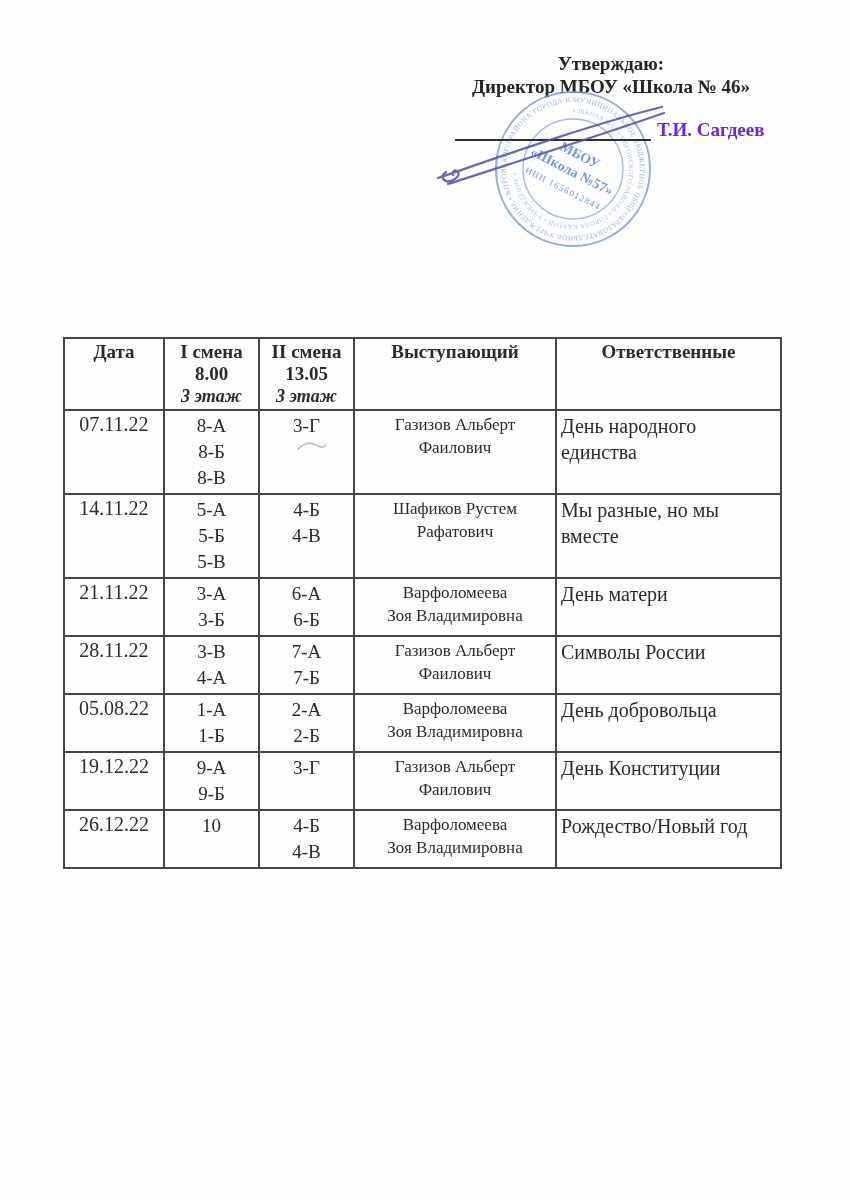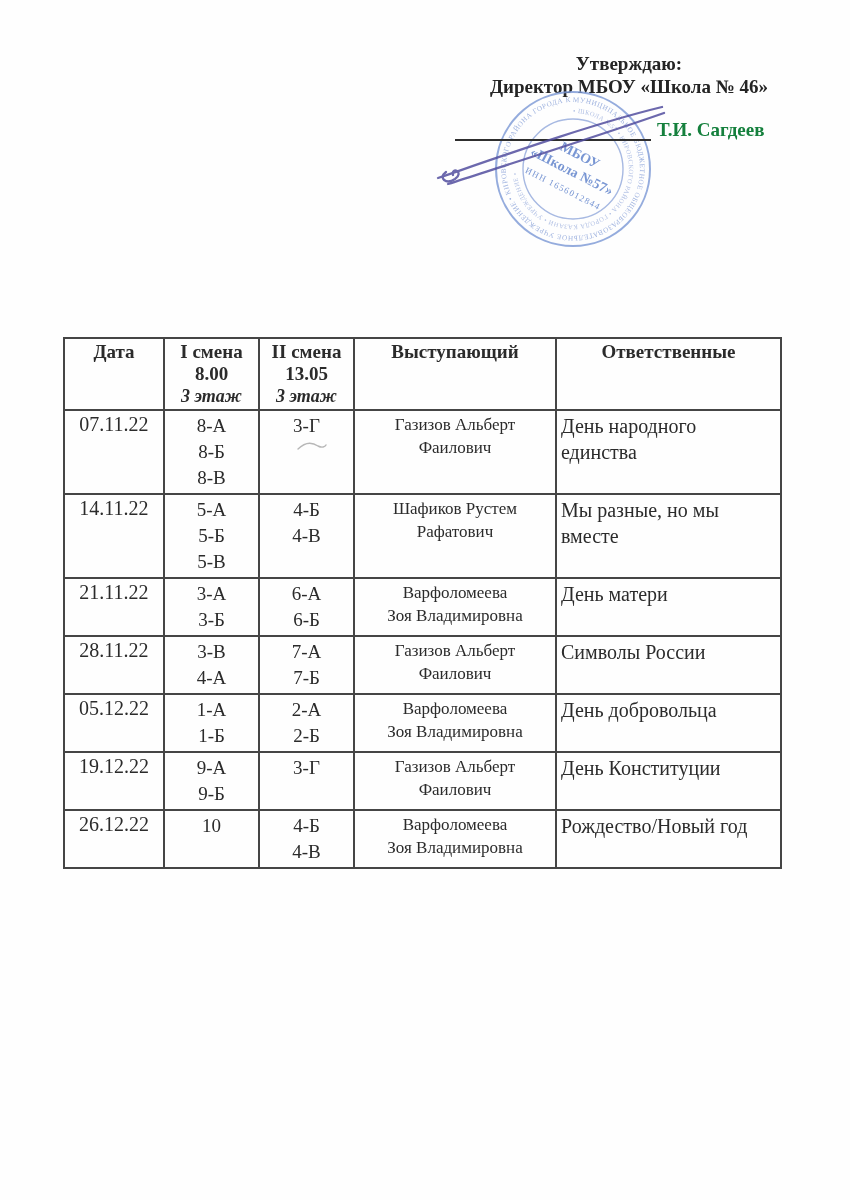--- a/index.html
+++ b/index.html
@@ -8,38 +8,38 @@
     width: 850px;
     height: 1200px;
     background: #fefefe;
     overflow: hidden;
     font-family: "Liberation Serif", "DejaVu Serif", serif;
     color: #262626;
   }
   
   .approval {
     position: absolute;
-    top: 52px; left: 443px; width: 372px;
+    top: 52px; left: 425px; width: 372px;
     text-align: center;
     font-weight: bold;
     font-size: 19px;
     line-height: 23px;
     color: #242424;
   }
   .sig-underline {
     position: absolute;
     top: 121px; left: 455px; width: 196px; height: 18px;
     border-bottom: 2px solid #2e2e2e;
   }
   .sig-name {
     position: absolute;
     top: 119px; left: 657px;
     font-weight: bold;
     font-size: 19px;
-    color: #15803d;
+    color: #6d28d9;
   }
   .stamp-svg { position: absolute; left: 487px; top: 86px; }
   .signature-svg { position: absolute; left: 432px; top: 98px; }
   .pencil-svg { position: absolute; left: 296px; top: 438px; }
   
   .doc-title {
     position: absolute;
     top: 194px; left: 0; width: 850px;
     text-align: center;
     font-weight: bold;
@@ -178,21 +178,21 @@
       <td class="c-date">28.11.22</td>
       <td class="c-classes">3-В
 4-А</td>
       <td class="c-classes">7-А
 7-Б</td>
       <td class="c-speaker">Газизов Альберт
 Фаилович</td>
       <td class="c-topic">Символы России</td>
     </tr>
     <tr style="height:55px">
-      <td class="c-date">05.12.22</td>
+      <td class="c-date">05.08.22</td>
       <td class="c-classes">1-А
 1-Б</td>
       <td class="c-classes">2-А
 2-Б</td>
       <td class="c-speaker">Варфоломеева
 Зоя Владимировна</td>
       <td class="c-topic">День добровольца</td>
     </tr>
     <tr style="height:53px">
       <td class="c-date">19.12.22</td>

